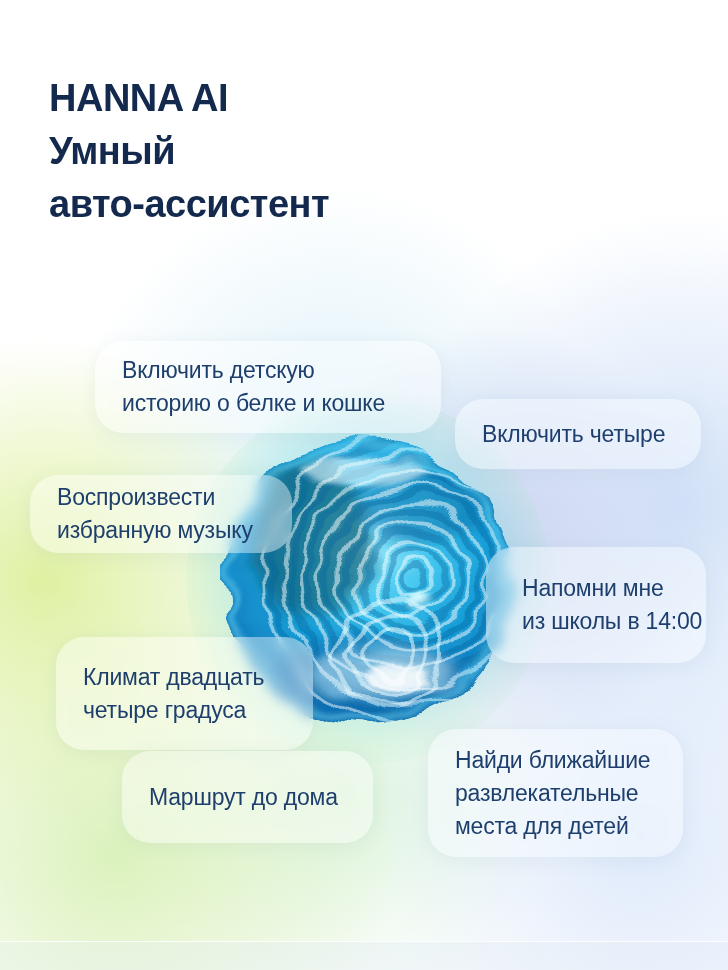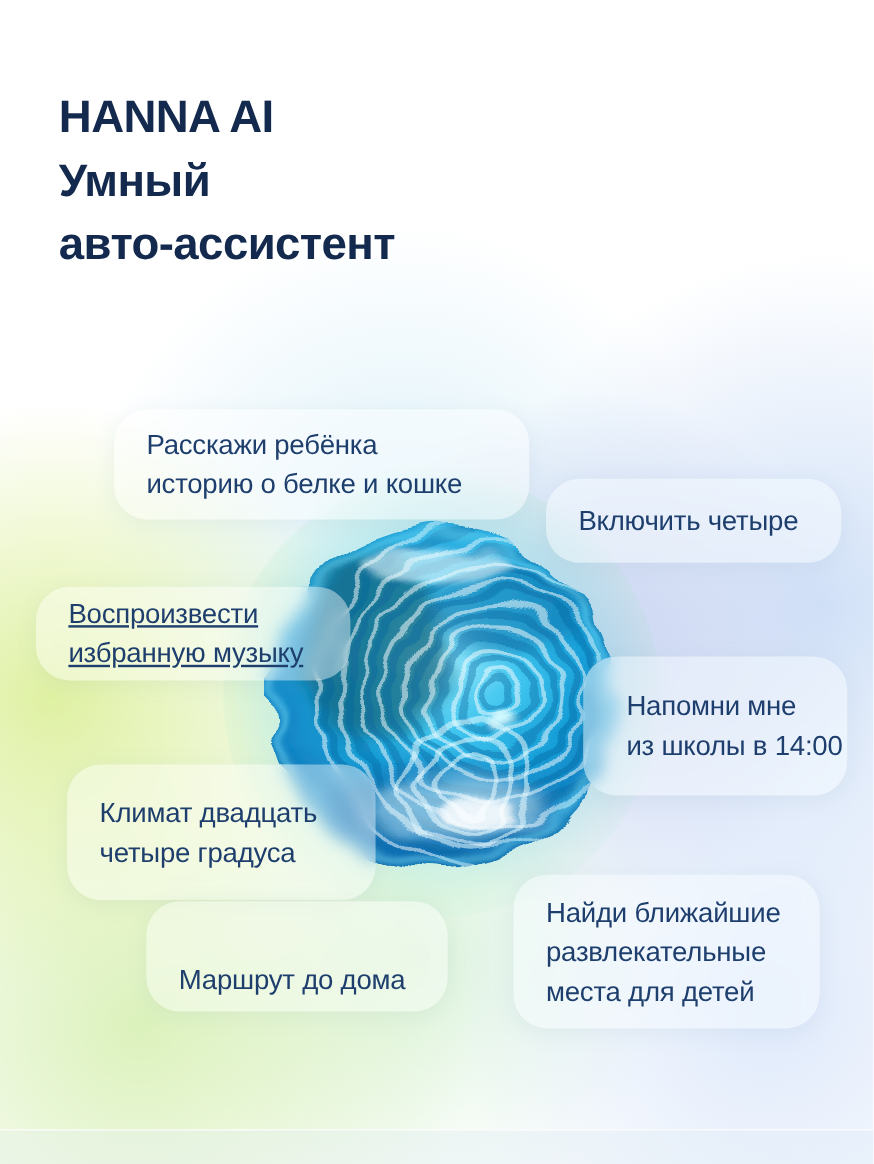--- a/index.html
+++ b/index.html
@@ -64,24 +64,24 @@
     padding: 10px 18px 10px 27px;
     color: #1e3f6d;
     font-size: 23px;
     line-height: 33px;
     letter-spacing: -0.2px;
   }
   .chip-right { background: rgba(248,252,255,0.46); }
   .chip-line { display: block; white-space: nowrap; }
   .c1 { left: 95px;  top: 341px; width: 346px; height: 92px; }
   .c2 { left: 455px; top: 399px; width: 246px; height: 70px; }
-  .c3 { left: 30px;  top: 489px; width: 262px; height: 78px; text-decoration: underline; }
+  .c3 { left: 30px;  top: 475px; width: 262px; height: 78px; }
   .c4 { left: 486px; top: 547px; width: 220px; height: 116px; padding-left: 36px; }
   .c5 { left: 56px;  top: 637px; width: 257px; height: 113px; }
-  .c6 { left: 122px; top: 751px; width: 251px; height: 92px; justify-content: flex-end; }
+  .c6 { left: 122px; top: 751px; width: 251px; height: 92px; }
   .c7 { left: 428px; top: 729px; width: 255px; height: 128px; }
   .bottom-band {
     position: absolute;
     left: 0;
     top: 941px;
     width: 728px;
     height: 29px;
     background: linear-gradient(90deg, rgba(230,241,233,0.45), rgba(224,235,249,0.45));
     border-top: 1px solid rgba(255,255,255,0.85);
   }
@@ -156,21 +156,21 @@
         <ellipse cx="150" cy="42" rx="64" ry="14" fill="#eafcff" opacity="0.6" filter="url(#soft3)"></ellipse>
         <ellipse cx="165" cy="245" rx="72" ry="26" fill="#e8fbff" opacity="0.5" filter="url(#soft7)"></ellipse>
         <ellipse cx="178" cy="250" rx="34" ry="11" fill="#ffffff" opacity="0.85" filter="url(#soft3)"></ellipse>
         <circle cx="202" cy="174" r="9" fill="#d9fbff" opacity="0.95" filter="url(#soft3)"></circle>
         <circle cx="148" cy="154" r="138" fill="none" stroke="#7fe9ff" stroke-opacity="0.5" stroke-width="7" filter="url(#soft3)"></circle>
       </g>
     </g>
   </svg>
 
   <div class="chip c1">
-    <span class="chip-line">Расскажи ребёнка</span>
+    <span class="chip-line">Включить детскую</span>
     <span class="chip-line">историю о белке и кошке</span>
   </div>
 
   <div class="chip chip-right c2">
     <span class="chip-line">Включить четыре</span>
   </div>
 
   <div class="chip c3">
     <span class="chip-line">Воспроизвести</span>
     <span class="chip-line">избранную музыку</span>

